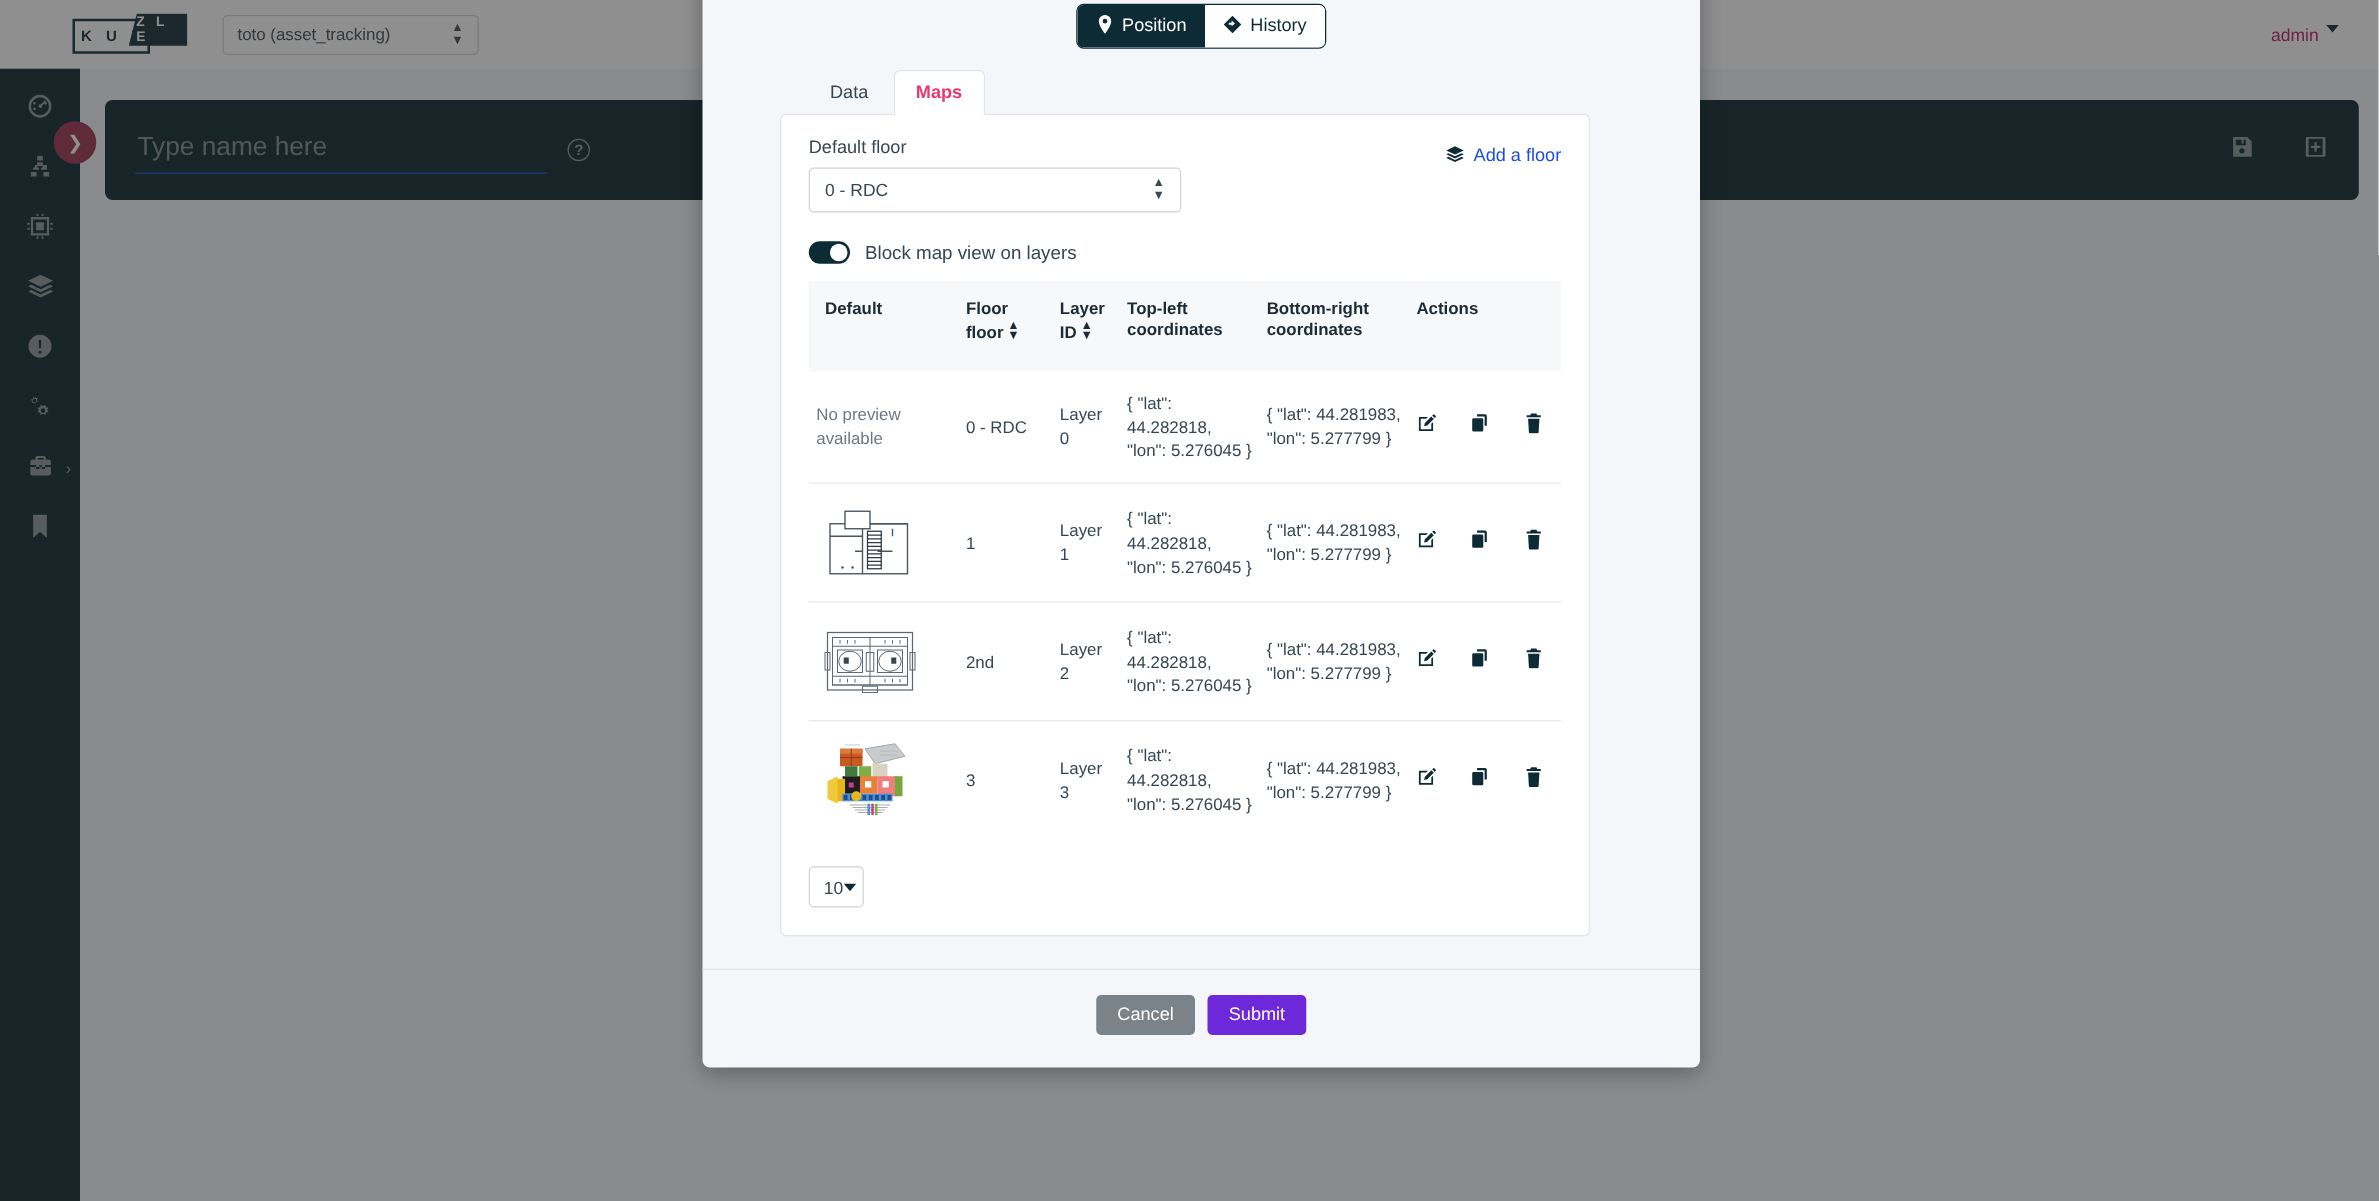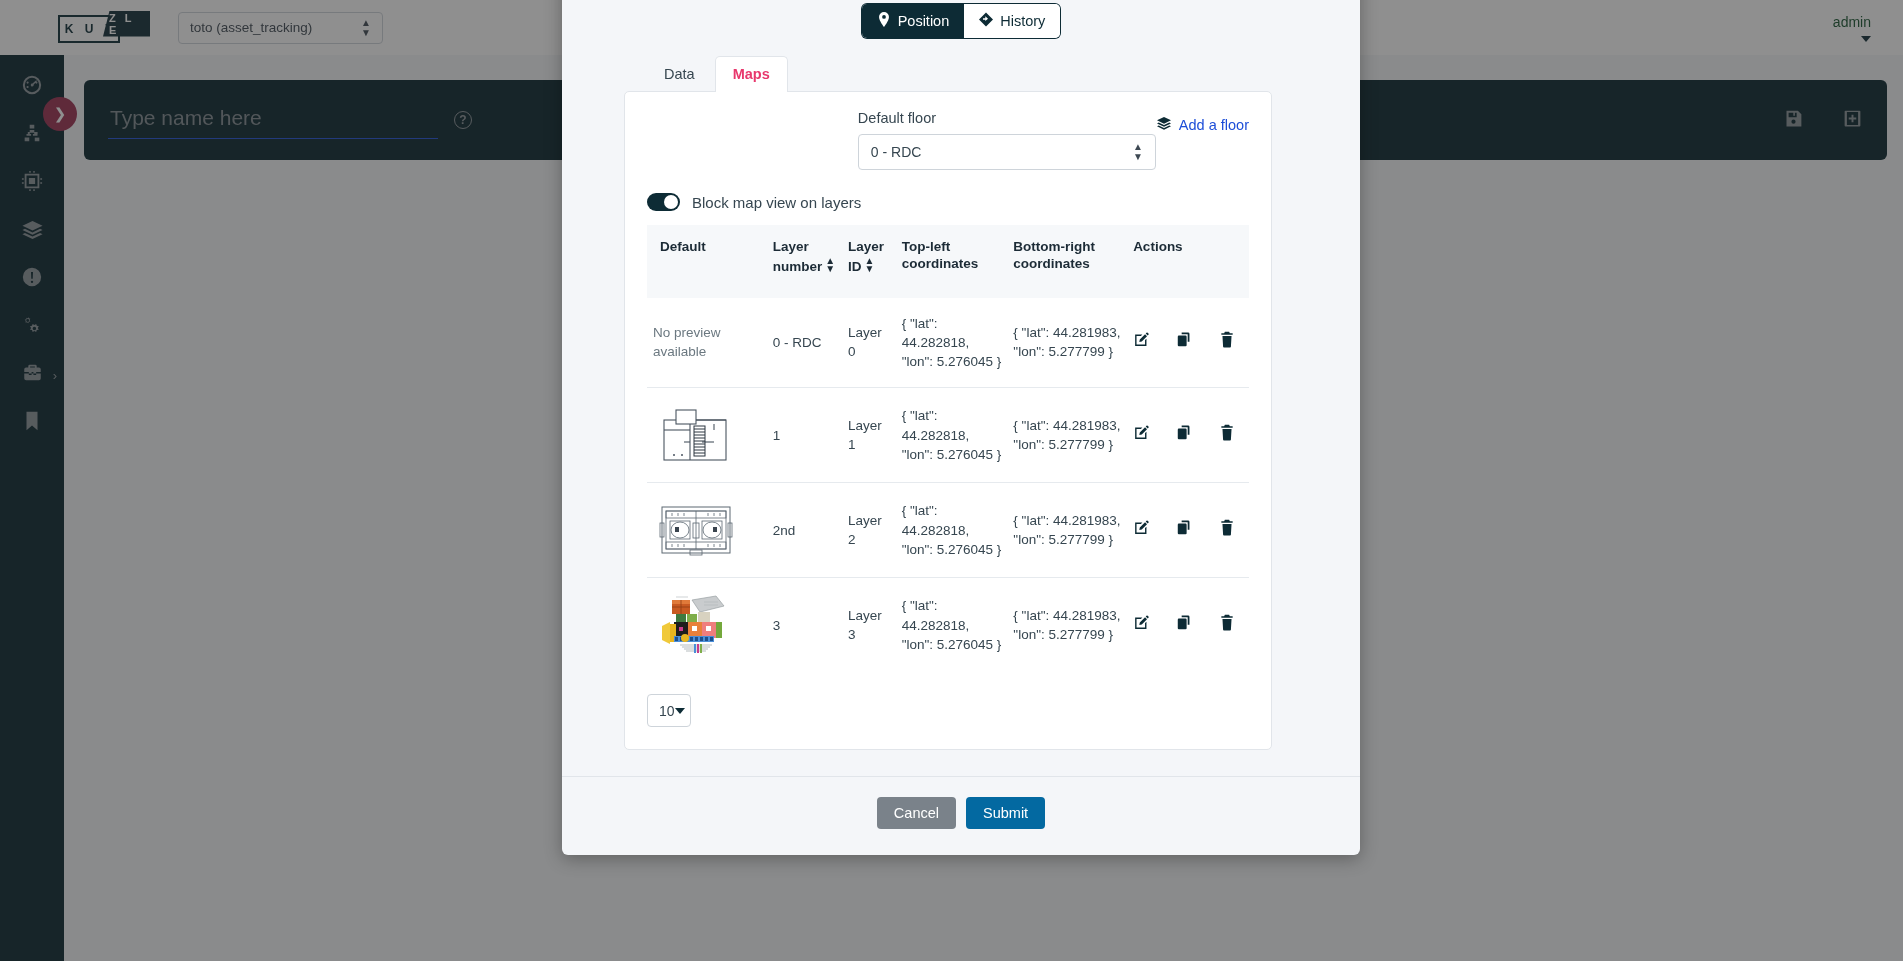--- a/index.html
+++ b/index.html
@@ -61,24 +61,23 @@
     border: 1px solid #ced4da;
     border-radius: 4px;
     background: #ffffff;
     display: flex; align-items: center; justify-content: space-between;
     padding: 0 11px;
     font-size: 13.5px; color: #3d4852;
   }
   .caret-ud { font-size: 10px; color: #3d4852; line-height: 1; }
   .topbar-spacer { flex: 1; }
   .admin-menu {
-    font-size: 14px; color: #14532d;
-    display: flex; align-items: flex-end; gap: 6px;
+    font-size: 14px; color: #be185d;
+    display: flex; align-items: flex-start; gap: 6px;
     margin-right: 14px;
-    flex-direction: column;
   }
   .caret-down-sm {
     width: 0; height: 0;
     border-left: 5px solid transparent;
     border-right: 5px solid transparent;
     border-top: 6px solid #0d2b35;
   }
 
   
   .sidebar {
@@ -227,21 +226,21 @@
 
   .card {
     background: #ffffff;
     border: 1px solid #e1e5ea;
     border-radius: 5px;
     padding: 18px 22px 22px 22px;
     margin-top: -1px;
   }
 
   .card-head {
-    display: flex; align-items: flex-start; justify-content: flex-end;
+    display: flex; align-items: flex-start; justify-content: space-between;
   }
   .field-label {
     font-size: 14.5px; color: #364650;
     margin-bottom: 8px;
   }
   .floor-select {
     width: 298px; height: 36px;
     border: 1px solid #ced4da;
     border-radius: 4px;
     background: #ffffff;
@@ -361,21 +360,21 @@
   .btn {
     height: 32px;
     padding: 0 17px;
     border-radius: 4px;
     font-size: 14.5px;
     display: flex; align-items: center; justify-content: center;
     border: none;
     font-family: "Liberation Sans", sans-serif;
   }
   .btn-cancel { background: #7a828a; color: #ffffff; }
-  .btn-submit { background: #0369a1; color: #ffffff; }
+  .btn-submit { background: #6d28d9; color: #ffffff; }
 </style>
 </head>
 <body>
 
 <div id="app">
 
   <div class="topbar">
     <div class="logo">
       <div class="logo-box">K U Z</div>
       <div class="logo-tag">Z L E</div>
@@ -553,21 +552,21 @@
             <div class="toggle-knob"></div>
           </div>
           <span class="toggle-label">Block map view on layers</span>
         </div>
 
         <table class="floors">
           <thead>
             <tr>
               <th class="c-preview">Default</th>
               <th class="c-floor">
-                <span>Layer number</span><span class="sort-ico"><span>▲</span><span>▼</span></span>
+                <span>Floor floor</span><span class="sort-ico"><span>▲</span><span>▼</span></span>
               </th>
               <th class="c-layer">
                 <span>Layer ID</span><span class="sort-ico"><span>▲</span><span>▼</span></span>
               </th>
               <th class="c-tl">Top-left coordinates</th>
               <th class="c-br">Bottom-right coordinates</th>
               <th class="c-actions">Actions</th>
             </tr>
           </thead>
           <tbody>

